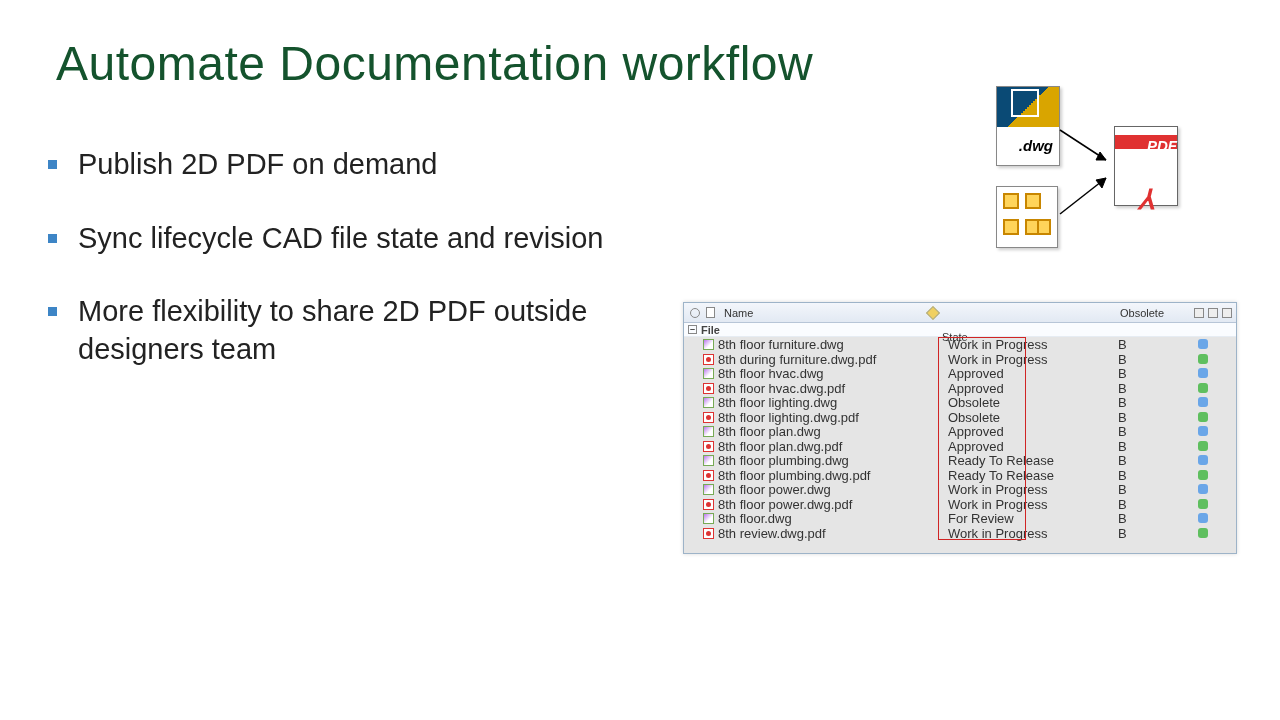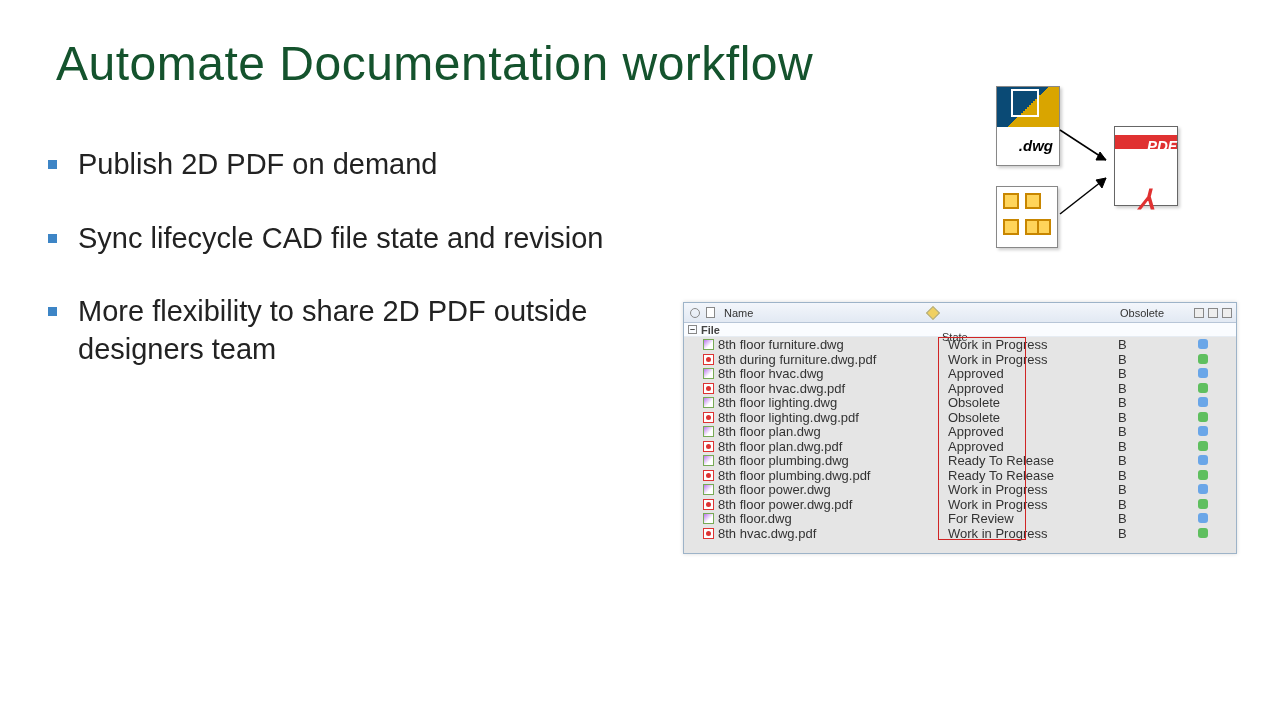--- a/index.html
+++ b/index.html
@@ -372,21 +372,21 @@
         <span>8th floor.dwg</span>
         <span></span>
         <span>For Review</span>
         <span class="rev">B</span>
         <span><span class="dot blue"></span></span>
       </div>
       <div class="row pdf">
         <span class="indent">
           <span class="fic"></span>
         </span>
-        <span>8th hvac.dwg.pdf</span>
+        <span>8th review.dwg.pdf</span>
         <span></span>
         <span>Work in Progress</span>
         <span class="rev">B</span>
         <span><span class="dot green"></span></span>
       </div>
       <div class="state-box" id="state-box" style="height: 203px;"></div>
     </div>
 </div>
 
 </body></html>

